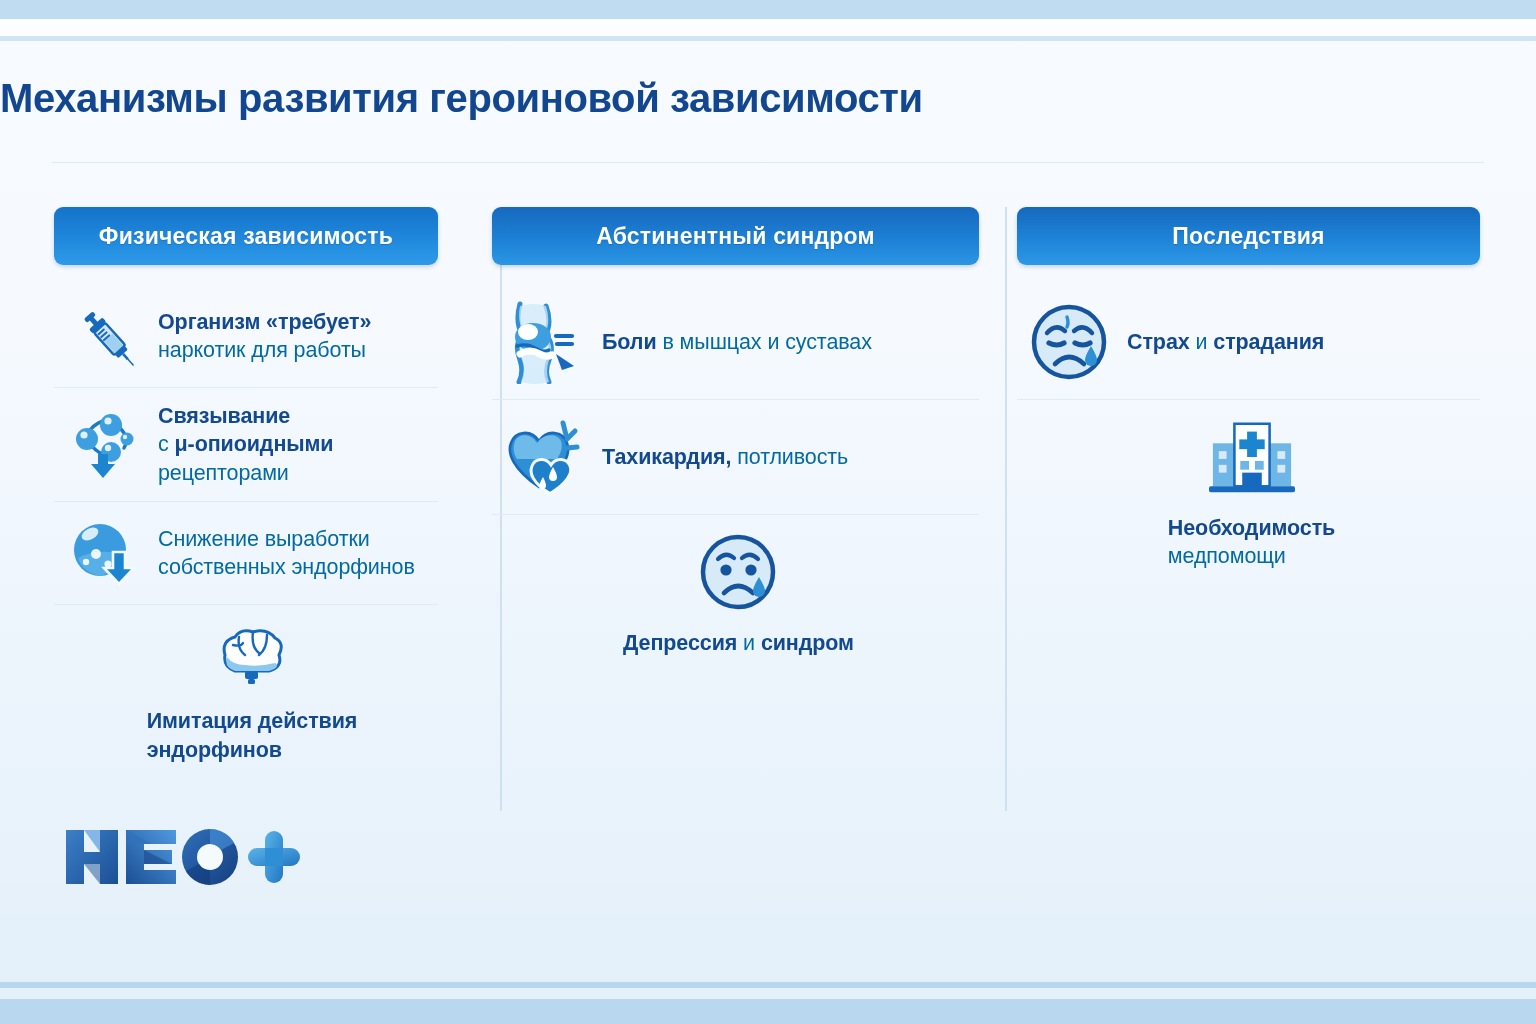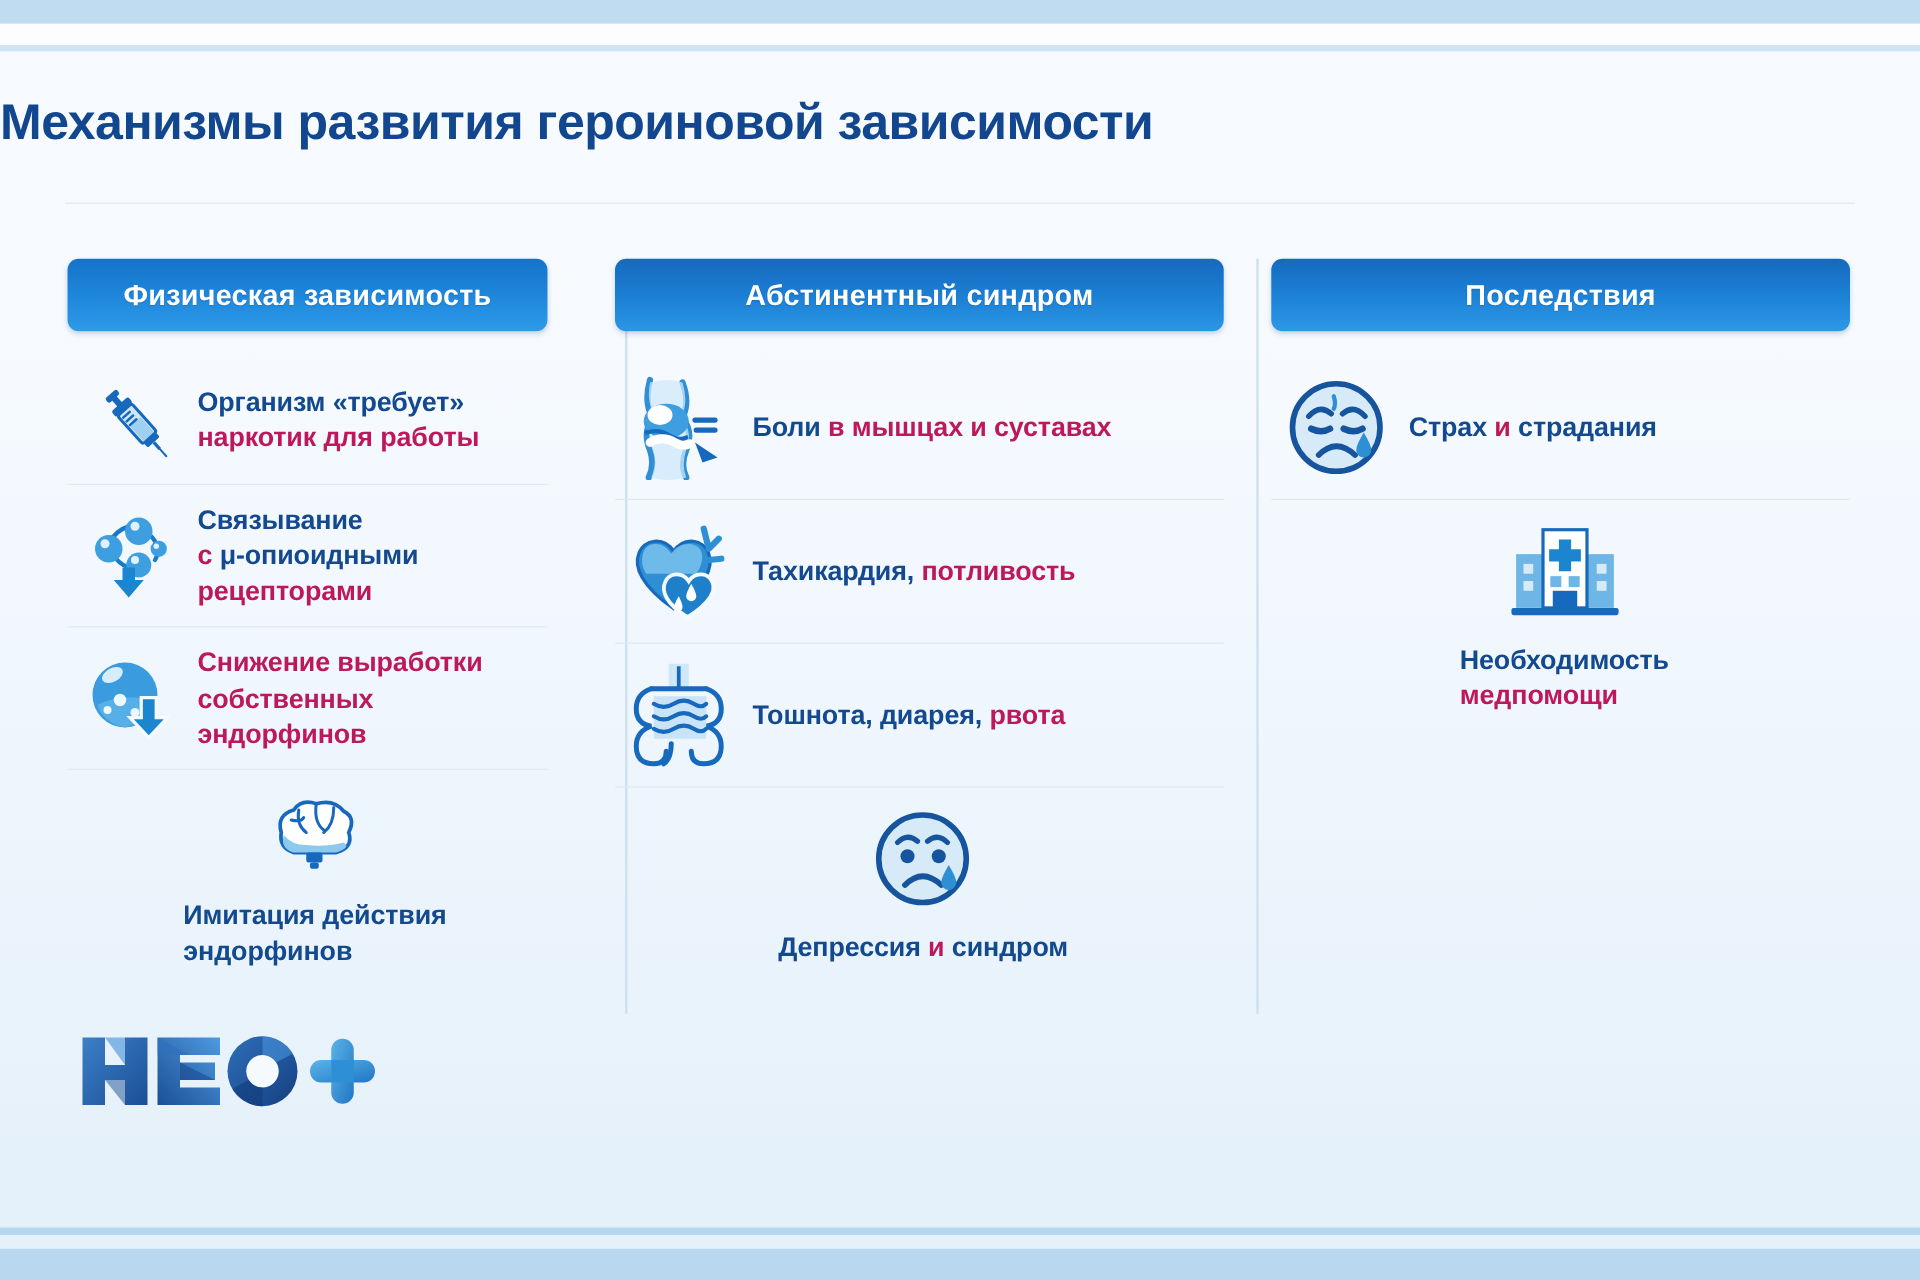--- a/index.html
+++ b/index.html
@@ -126,21 +126,21 @@
   }
   .item-icon svg { display: block; }
 
   .item-text {
     font-size: 21.5px;
     line-height: 1.32;
     color: #1b5fae;
     letter-spacing: -0.1px;
   }
   .item-text b { font-weight: bold; color: #13498f; }
-  .item-text .reg { font-weight: bold; color: #be185d; }
+  .item-text .reg { font-weight: normal; color: #0369a1; }
 
   
   .col-2 .item { min-height: 112px; padding-left: 10px; }
   .col-2 .item-icon { width: 86px; height: 86px; }
   .col-3 .item { min-height: 112px; padding-left: 10px; }
   .col-3 .item-icon { width: 86px; height: 86px; }
 
   
   .logo {
     position: absolute;
@@ -292,39 +292,20 @@
             <path d="M60 6 l3 12" stroke="#2e8fd4" stroke-width="5" stroke-linecap="round"></path>
             <path d="M72 14 l-8 8" stroke="#2e8fd4" stroke-width="5" stroke-linecap="round"></path>
             <path d="M74 30 l-10 1" stroke="#2e8fd4" stroke-width="5" stroke-linecap="round"></path>
           </svg>
         </span>
         <div class="item-text">
           <b>Тахикардия,</b><span class="reg"> потливость</span>
         </div>
       </div>
 
-      <div class="item">
-        <span class="item-icon">
-          <svg width="84" height="86" viewBox="0 0 84 86">
-            <rect x="32" y="2" width="16" height="20" fill="#cfe8f9"></rect>
-            <path d="M40 4 v18" stroke="#1769bd" stroke-width="3" fill="none"></path>
-            <path d="M18 22 q-12 4 -12 16 q0 12 12 14 q-12 4 -12 16 q0 14 14 14 q10 0 10 -10" stroke="#1769bd" stroke-width="4" fill="none" stroke-linecap="round"></path>
-            <path d="M62 22 q12 4 12 16 q0 12 -12 14 q12 4 12 16 q0 14 -14 14 q-10 0 -10 -10" stroke="#1769bd" stroke-width="4" fill="none" stroke-linecap="round"></path>
-            <path d="M18 22 h44" stroke="#1769bd" stroke-width="4" stroke-linecap="round"></path>
-            <rect x="20" y="28" width="42" height="34" fill="#bfe0f6" opacity="0.8"></rect>
-            <path d="M20 34 q8 5 16 0 q8 -5 16 0 q6 4 10 0" stroke="#1769bd" stroke-width="3.2" fill="none" stroke-linecap="round"></path>
-            <path d="M20 44 q8 5 16 0 q8 -5 16 0 q6 4 10 0" stroke="#1769bd" stroke-width="3.2" fill="none" stroke-linecap="round"></path>
-            <path d="M20 54 q8 5 16 0 q8 -5 16 0 q6 4 10 0" stroke="#1769bd" stroke-width="3.2" fill="none" stroke-linecap="round"></path>
-            <path d="M34 66 q0 12 -6 16" stroke="#1769bd" stroke-width="4" fill="none" stroke-linecap="round"></path>
-          </svg>
-        </span>
-        <div class="item-text">
-          <b>Тошнота, диарея,</b><span class="reg"> рвота</span>
-        </div>
-      </div>
 
       <div class="item">
         <span class="item-icon">
           <svg width="82" height="82" viewBox="0 0 82 82">
             <circle cx="40" cy="41" r="35" fill="#d6eaf8" stroke="#16549e" stroke-width="4.5"></circle>
             <path d="M20 28 q8 -8 16 -1" stroke="#16549e" stroke-width="4.2" fill="none" stroke-linecap="round"></path>
             <path d="M44 27 q8 -7 16 1" stroke="#16549e" stroke-width="4.2" fill="none" stroke-linecap="round"></path>
             <circle cx="28" cy="39" r="5.6" fill="#16549e"></circle>
             <circle cx="53" cy="39" r="5.6" fill="#16549e"></circle>
             <path d="M26 62 q14 -14 29 0" stroke="#16549e" stroke-width="4.6" fill="none" stroke-linecap="round"></path>

